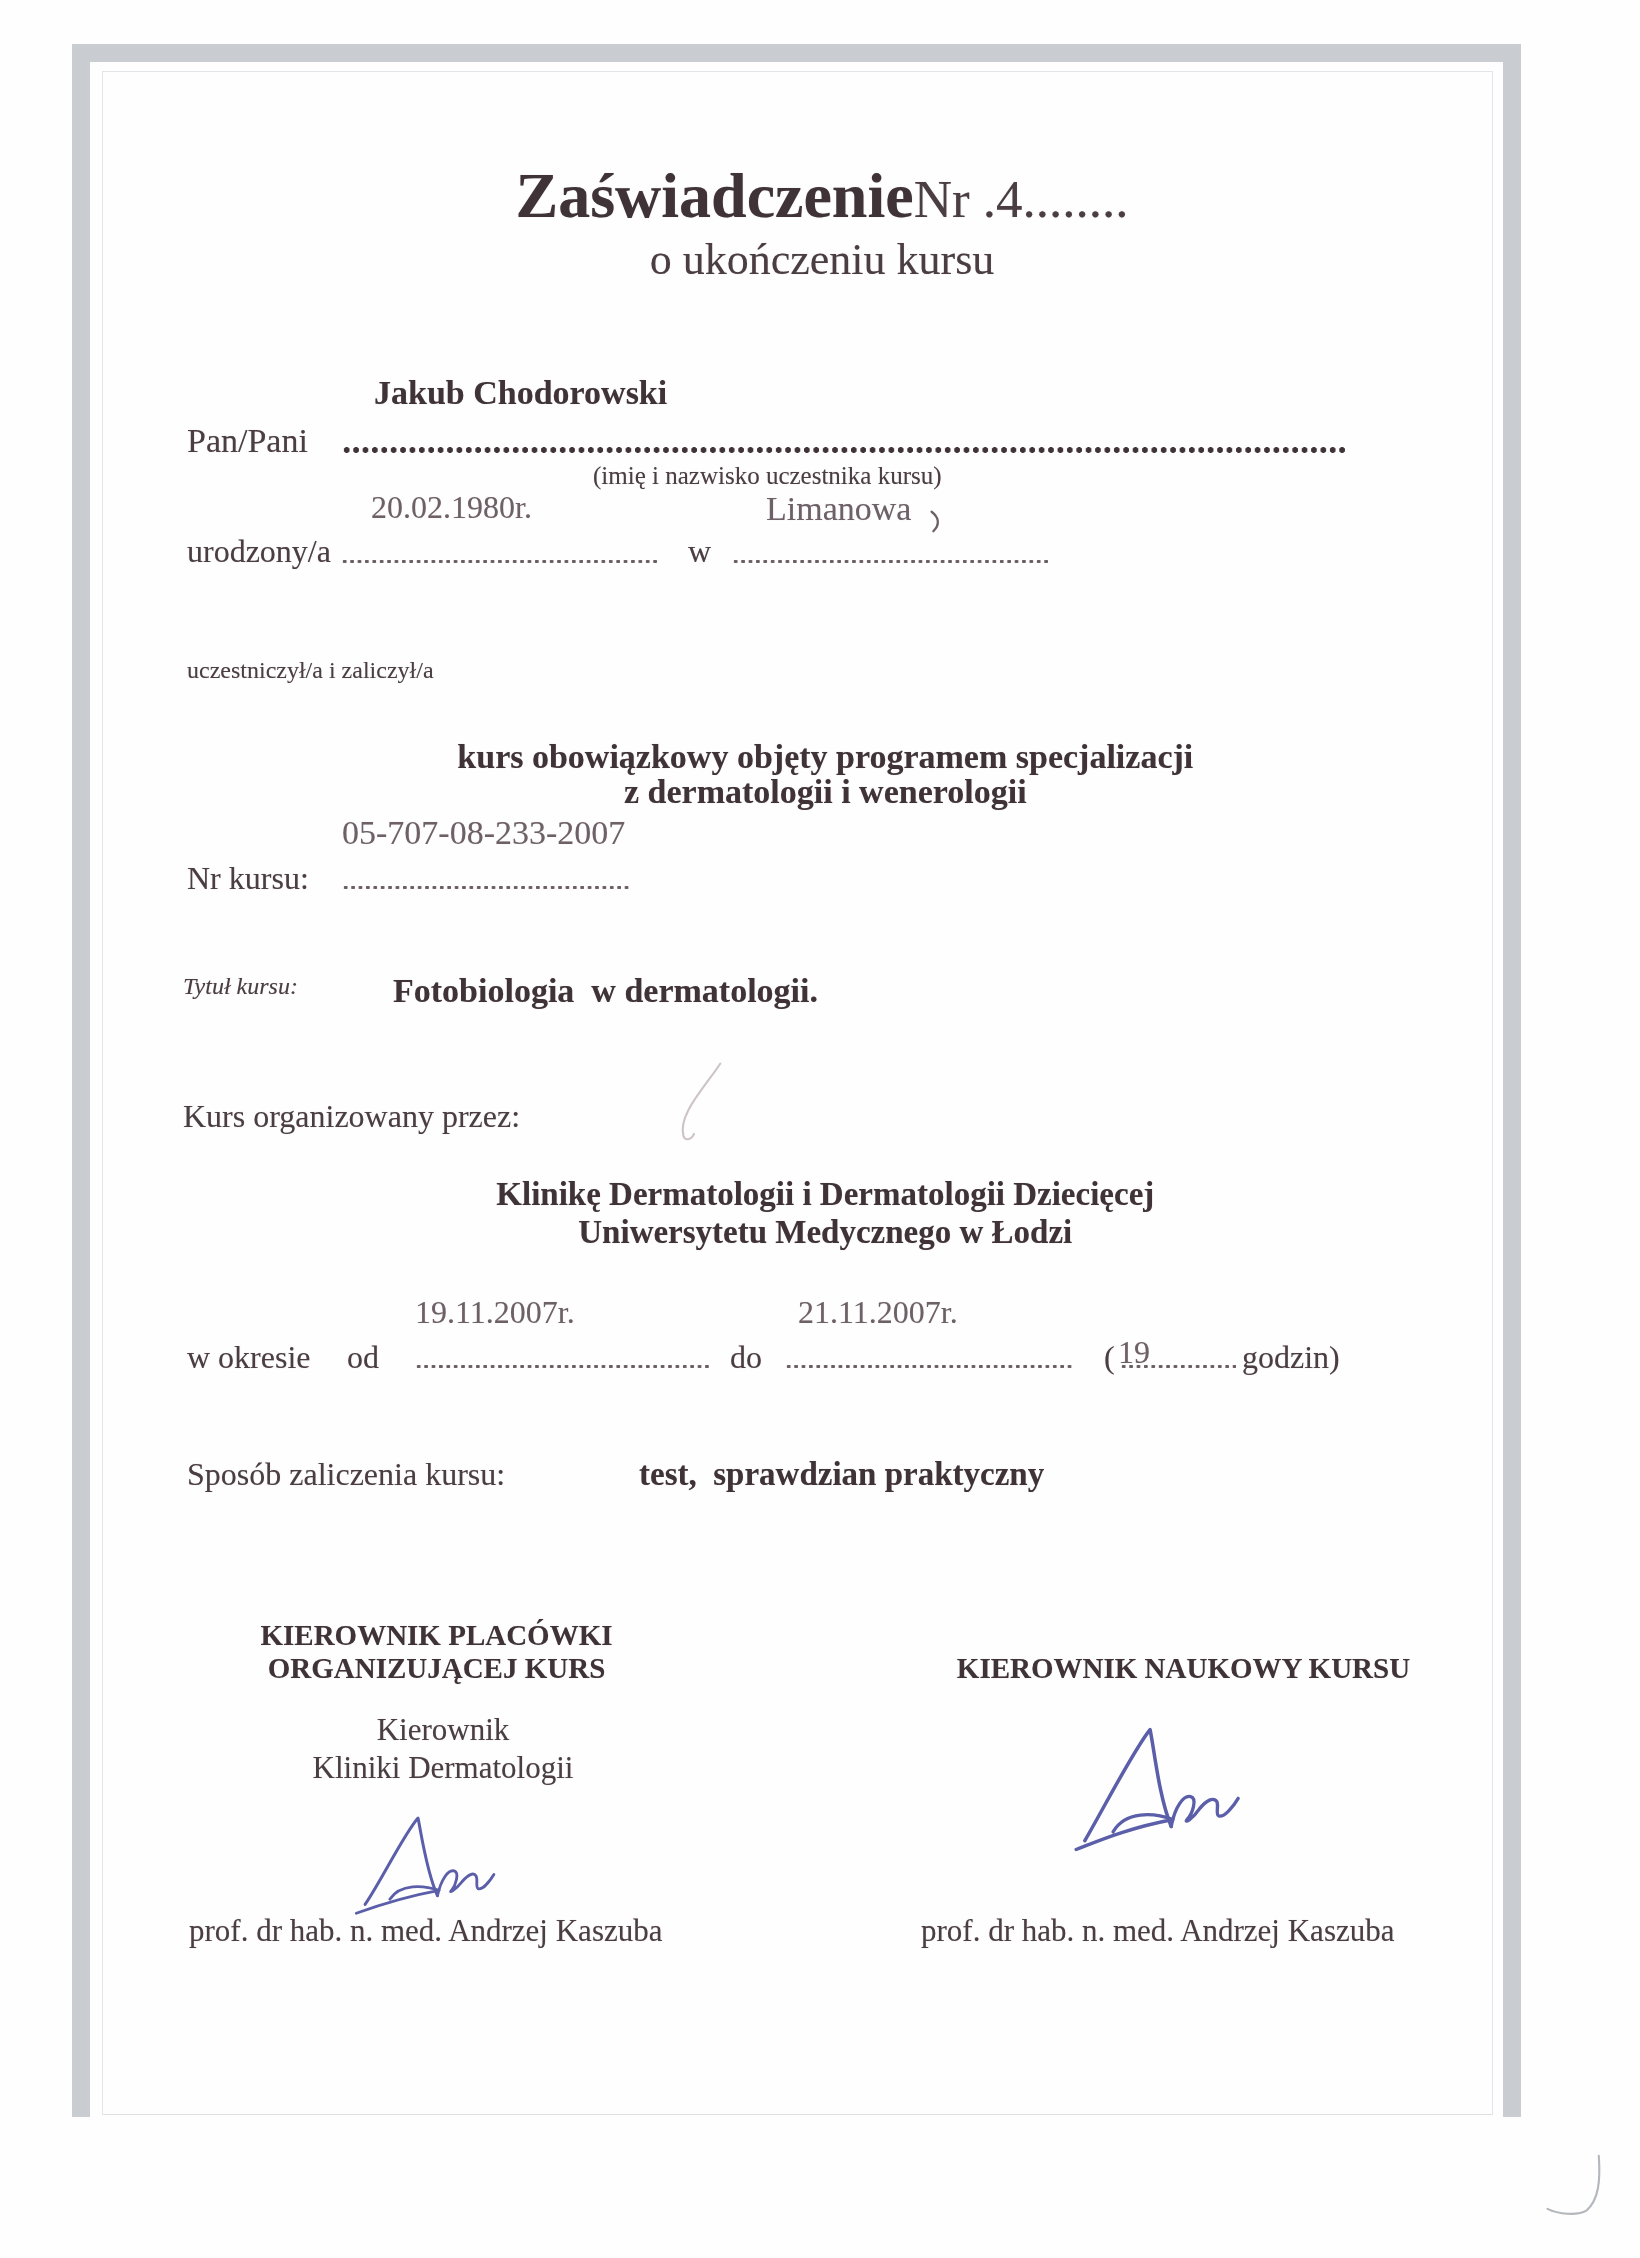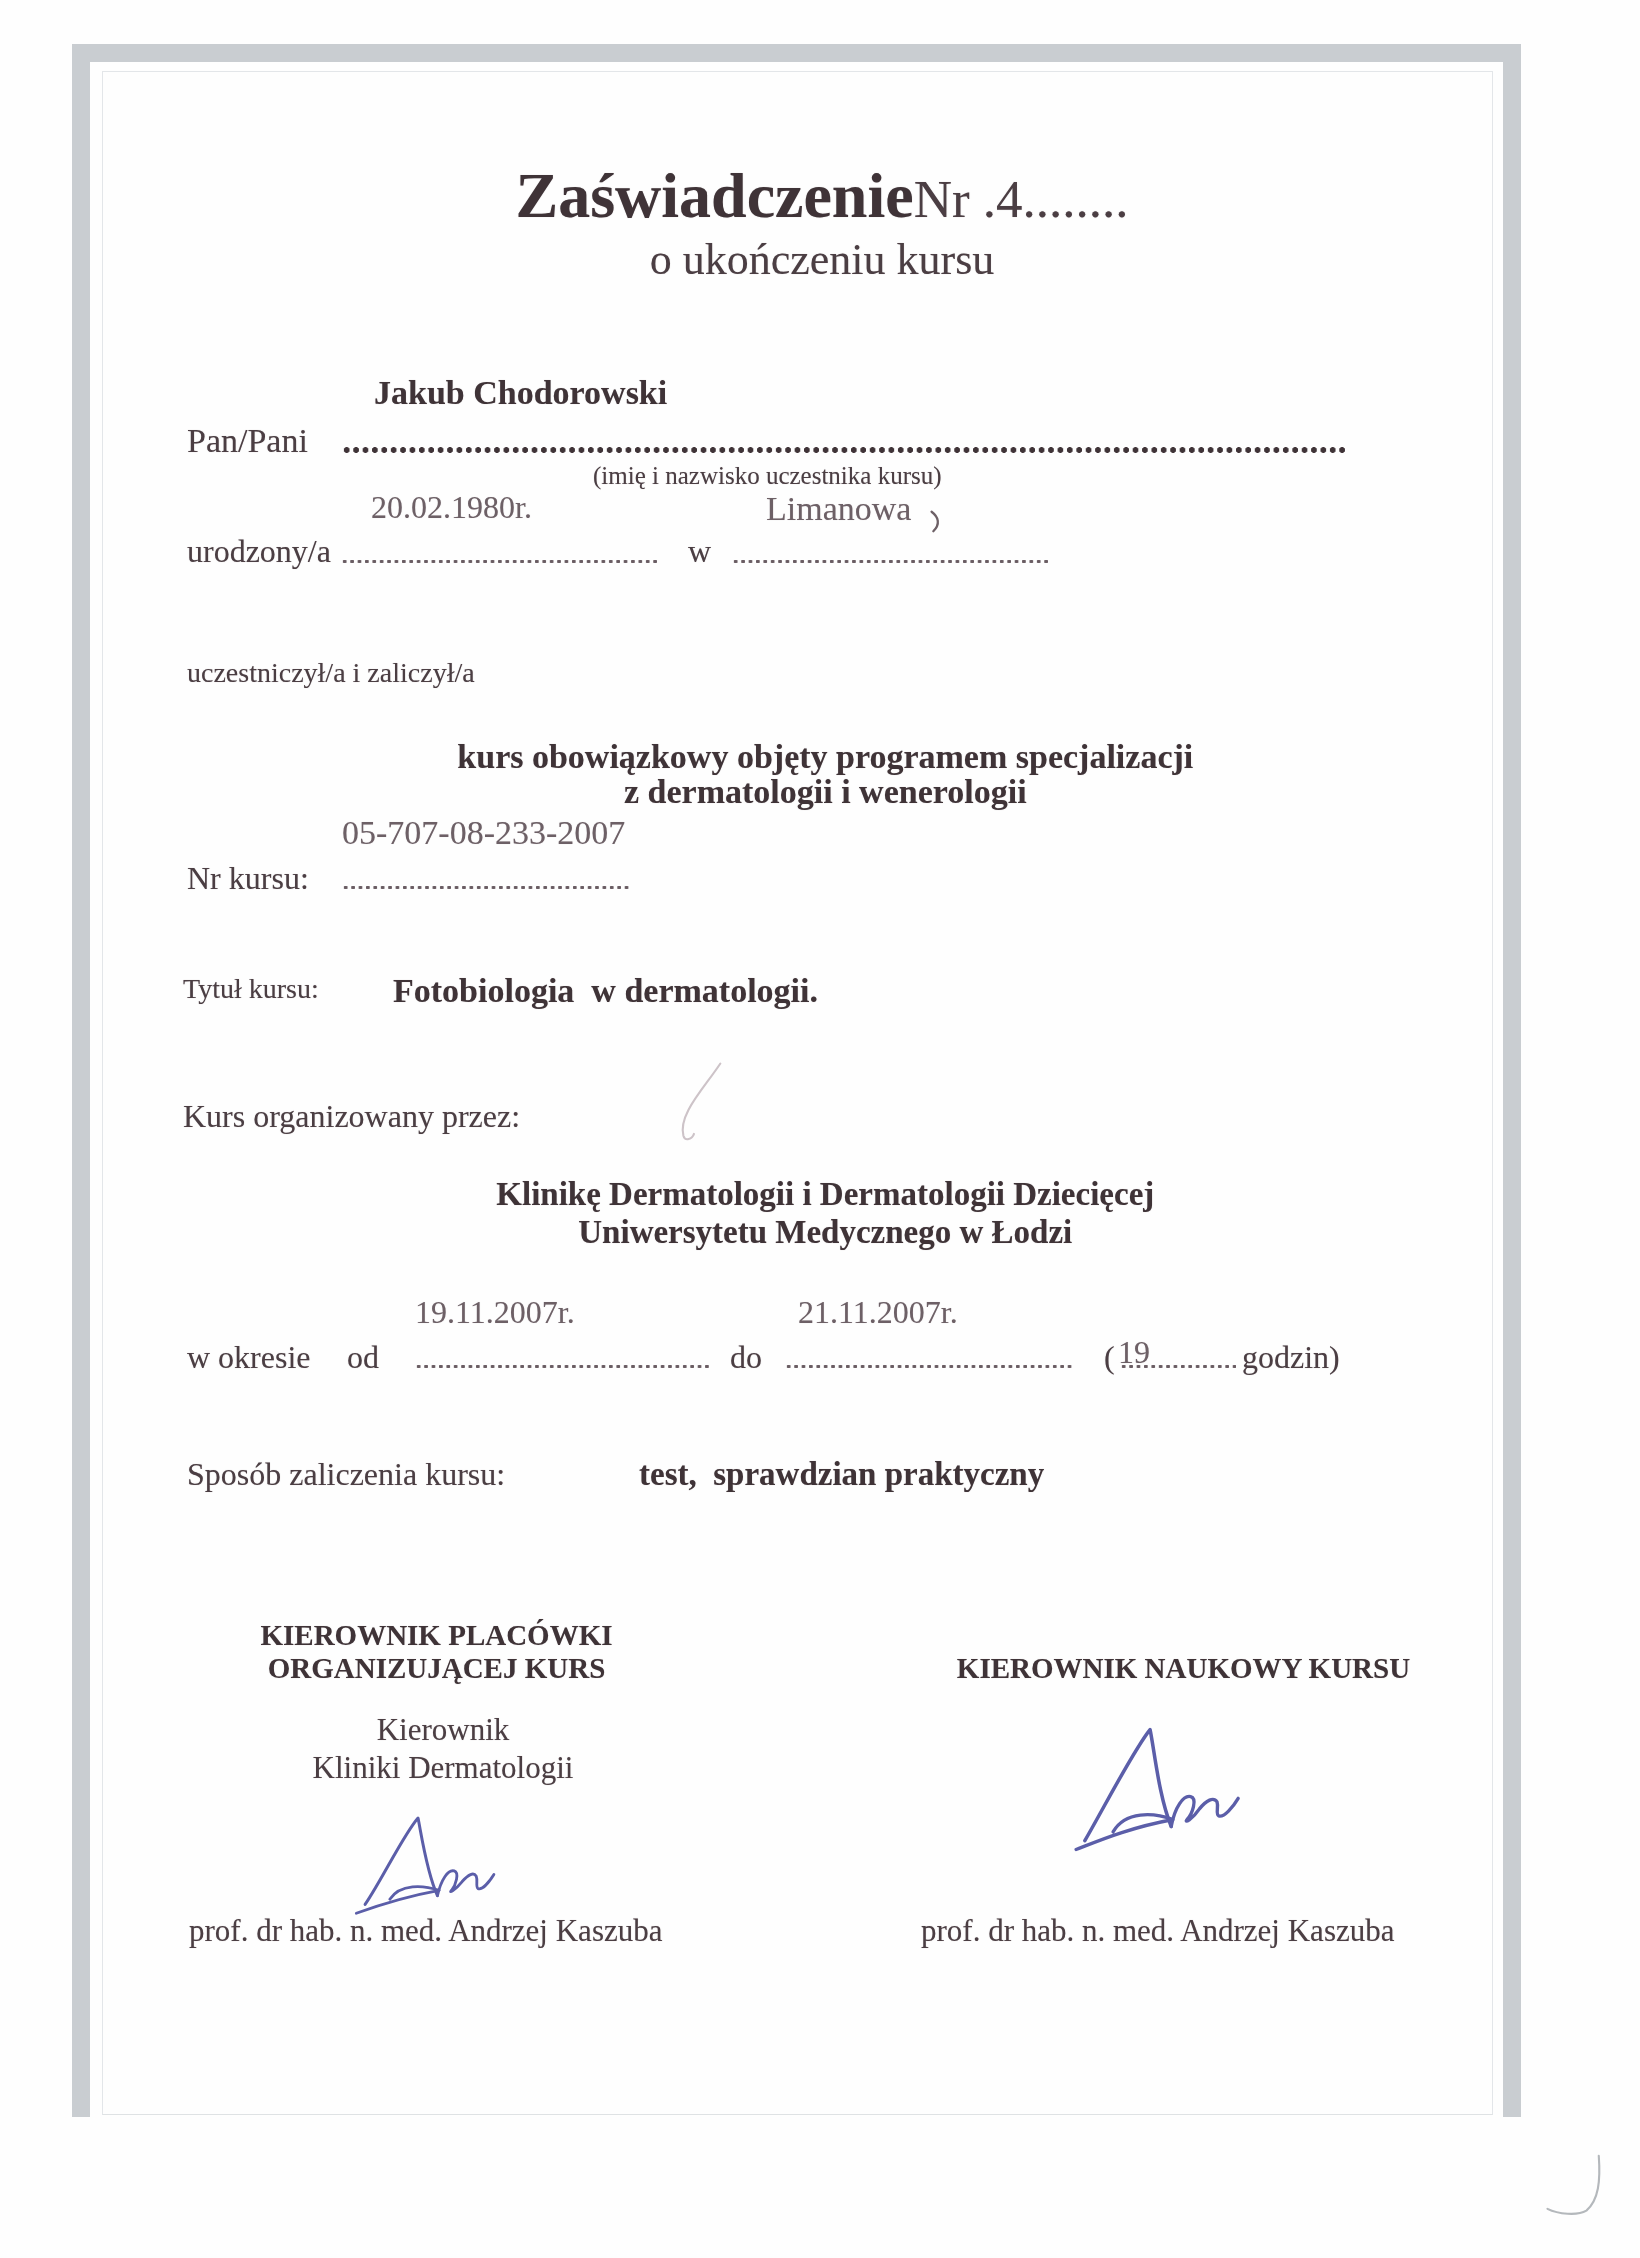--- a/index.html
+++ b/index.html
@@ -74,29 +74,29 @@
   <div class="t typed" style="left:766px;top:490px;font-size:34px;">Limanowa</div>
   <svg class="mark" style="position:absolute;left:928px;top:510px;" width="16" height="23" viewBox="0 0 18 26">
     <path d="M4 2 C12 8 14 16 6 24" stroke="#6d6066" stroke-width="2.6"></path>
   </svg>
 
   <div class="t" style="left:187px;top:534px;font-size:32px;">urodzony/a</div>
   <div class="dots" style="left:341px;top:559px;width:317px;"></div>
   <div class="t" style="left:688px;top:534px;font-size:32px;">w</div>
   <div class="dots" style="left:732px;top:559px;width:318px;"></div>
 
-  <div class="t" style="left:187px;top:657px;font-size:28px;">uczestniczył/a i zaliczył/a</div>
+  <div class="t" style="left:187px;top:657px;font-size:24px;">uczestniczył/a i zaliczył/a</div>
 
   <div class="t bold center" style="left:5.3px;top:738px;width:1640px;font-size:34px;">kurs obowiązkowy objęty programem specjalizacji</div>
   <div class="t bold center" style="left:5.3px;top:773px;width:1640px;font-size:34px;">z dermatologii i wenerologii</div>
   <div class="t typed" style="left:342px;top:814px;font-size:34px;">05-707-08-233-2007</div>
   <div class="t" style="left:187px;top:861px;font-size:32px;">Nr kursu:</div>
   <div class="dots" style="left:342px;top:885px;width:288px;"></div>
 
-  <div class="t" style="left:183px;top:973px;font-size:28px;">Tytuł kursu:</div>
+  <div class="t" style="left:183px;top:973px;font-size:24px;font-style:italic;">Tytuł kursu:</div>
   <div class="t bold" style="left:393px;top:972px;font-size:34px;">Fotobiologia  w dermatologii.</div>
 
   <div class="t" style="left:183px;top:1099px;font-size:32px;">Kurs organizowany przez:</div>
   <svg class="mark" style="position:absolute;left:669px;top:1060px;" width="64" height="88" viewBox="0 0 72 100">
     <path d="M58 4 C38 34 10 62 16 86 C18 93 26 90 28 84" stroke="#cdc3c8" stroke-width="2.4"></path>
   </svg>
   <div class="t bold center" style="left:5.3px;top:1176px;width:1640px;font-size:33px;">Klinikę Dermatologii i Dermatologii Dziecięcej</div>
   <div class="t bold center" style="left:5.3px;top:1214px;width:1640px;font-size:33px;">Uniwersytetu Medycznego w Łodzi</div>
 
   <div class="t typed" style="left:415px;top:1295px;font-size:32px;">19.11.2007r.</div>

